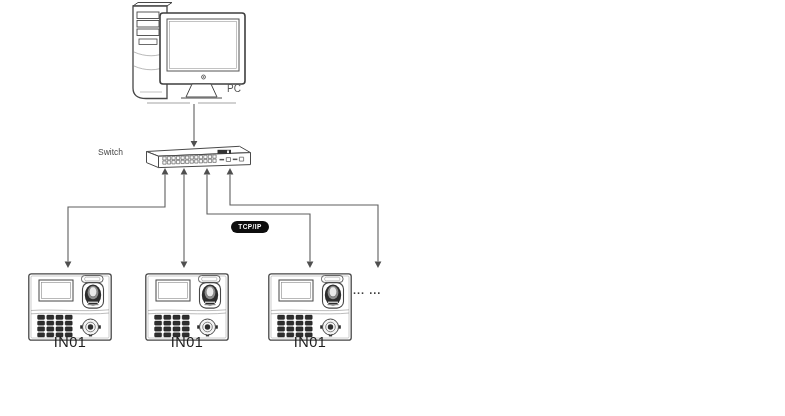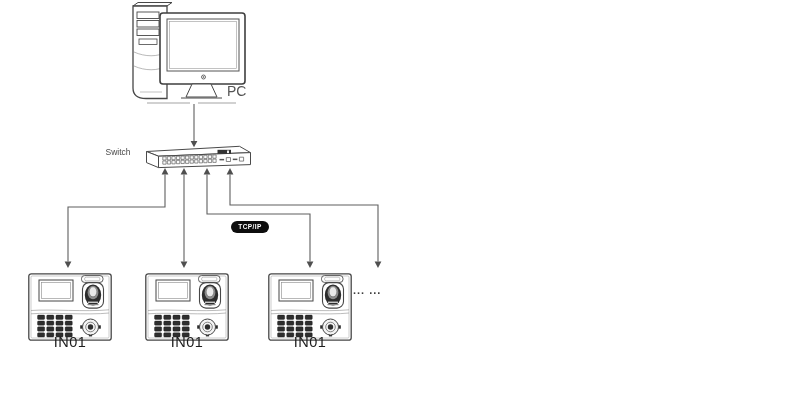--- a/index.html
+++ b/index.html
@@ -2,22 +2,22 @@
 <html><head>
 <meta charset="utf-8">
 <style>
   html,body{margin:0;padding:0;background:#fff;}
   #canvas{
     position:relative;width:785px;height:416px;background:#ffffff;
     font-family:"Liberation Sans", sans-serif;overflow:hidden;
   }
   #art{position:absolute;left:0;top:0;}
   .lbl{position:absolute;color:#3f3f3f;white-space:pre;}
-  #switch-label{left:98px;top:147px;width:40px;text-align:center;font-size:8.5px;color:#4a4a4a;}
-  #pc-label{left:227px;top:83px;font-size:14px;color:#555;text-align:right;}
+  #switch-label{left:98px;top:147px;width:40px;text-align:left;font-size:8.5px;color:#4a4a4a;}
+  #pc-label{left:227px;top:83px;font-size:10px;color:#555;text-align:right;}
   #tcpip-badge{
     left:231px;top:221px;width:38px;height:12px;border-radius:6.5px;
     font-size:6.5px;font-weight:bold;letter-spacing:.4px;line-height:12px;
     text-align:center;position:absolute;
   }
   .dev-lbl{width:84px;text-align:center;top:334px;font-size:14.5px;color:#1d1d1d;letter-spacing:.5px;}
   #dev-lbl-1{left:28px;} #dev-lbl-2{left:145px;} #dev-lbl-3{left:268px;}
   #more-devices{left:353px;top:284px;font-size:11px;font-weight:bold;color:#3d3d3d;letter-spacing:1px;}
 </style>
 </head>

